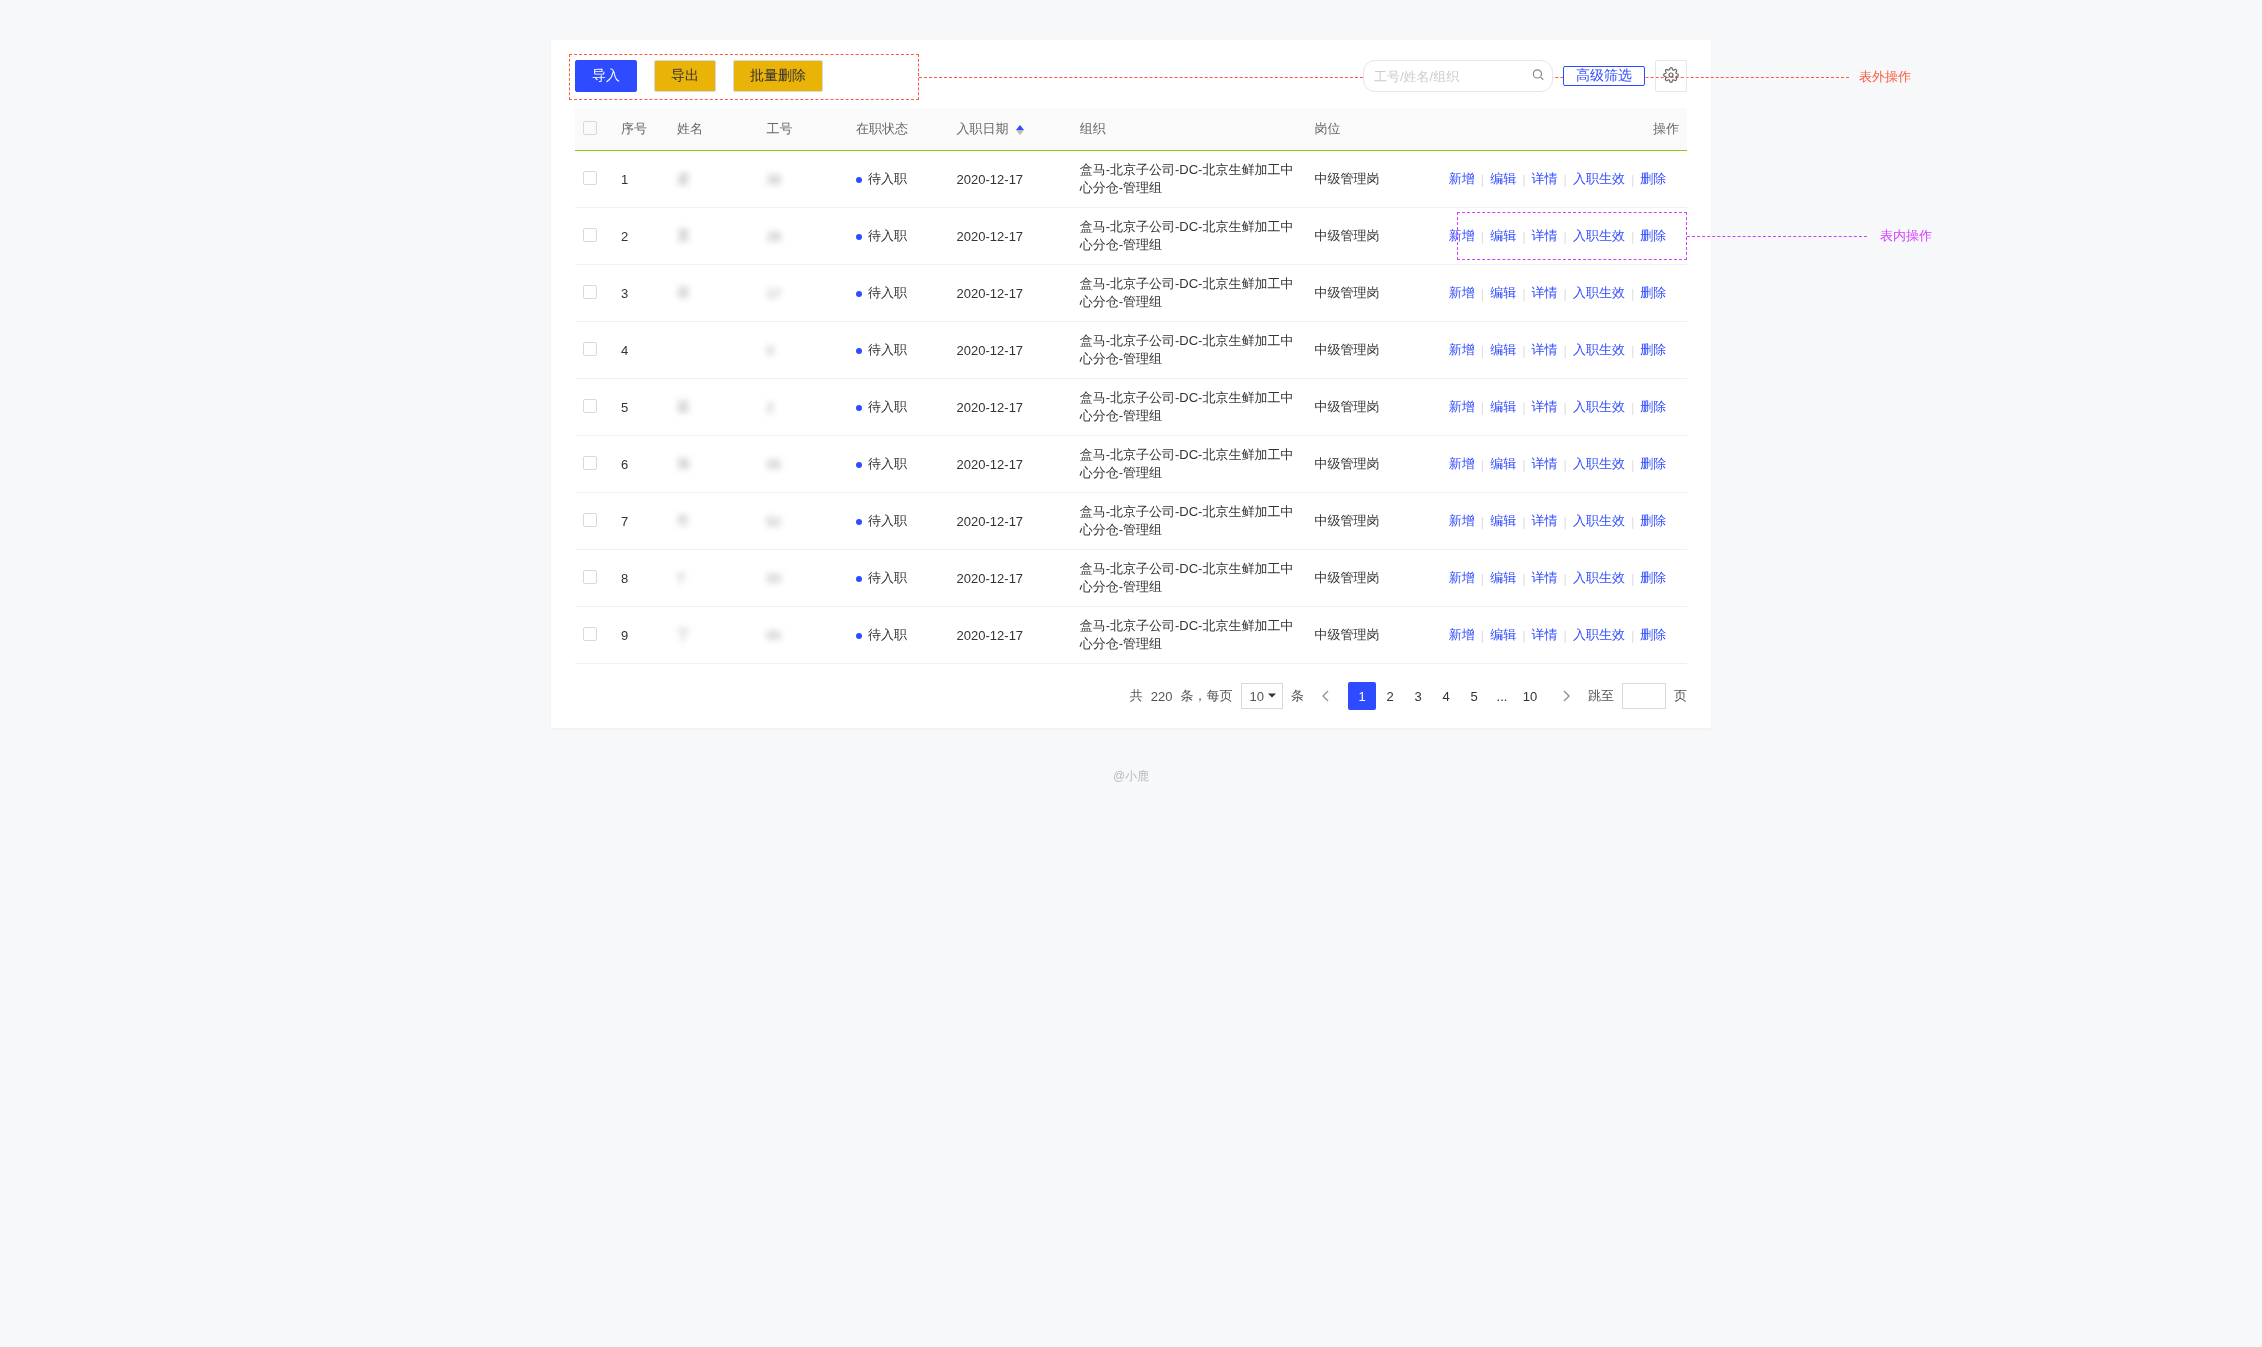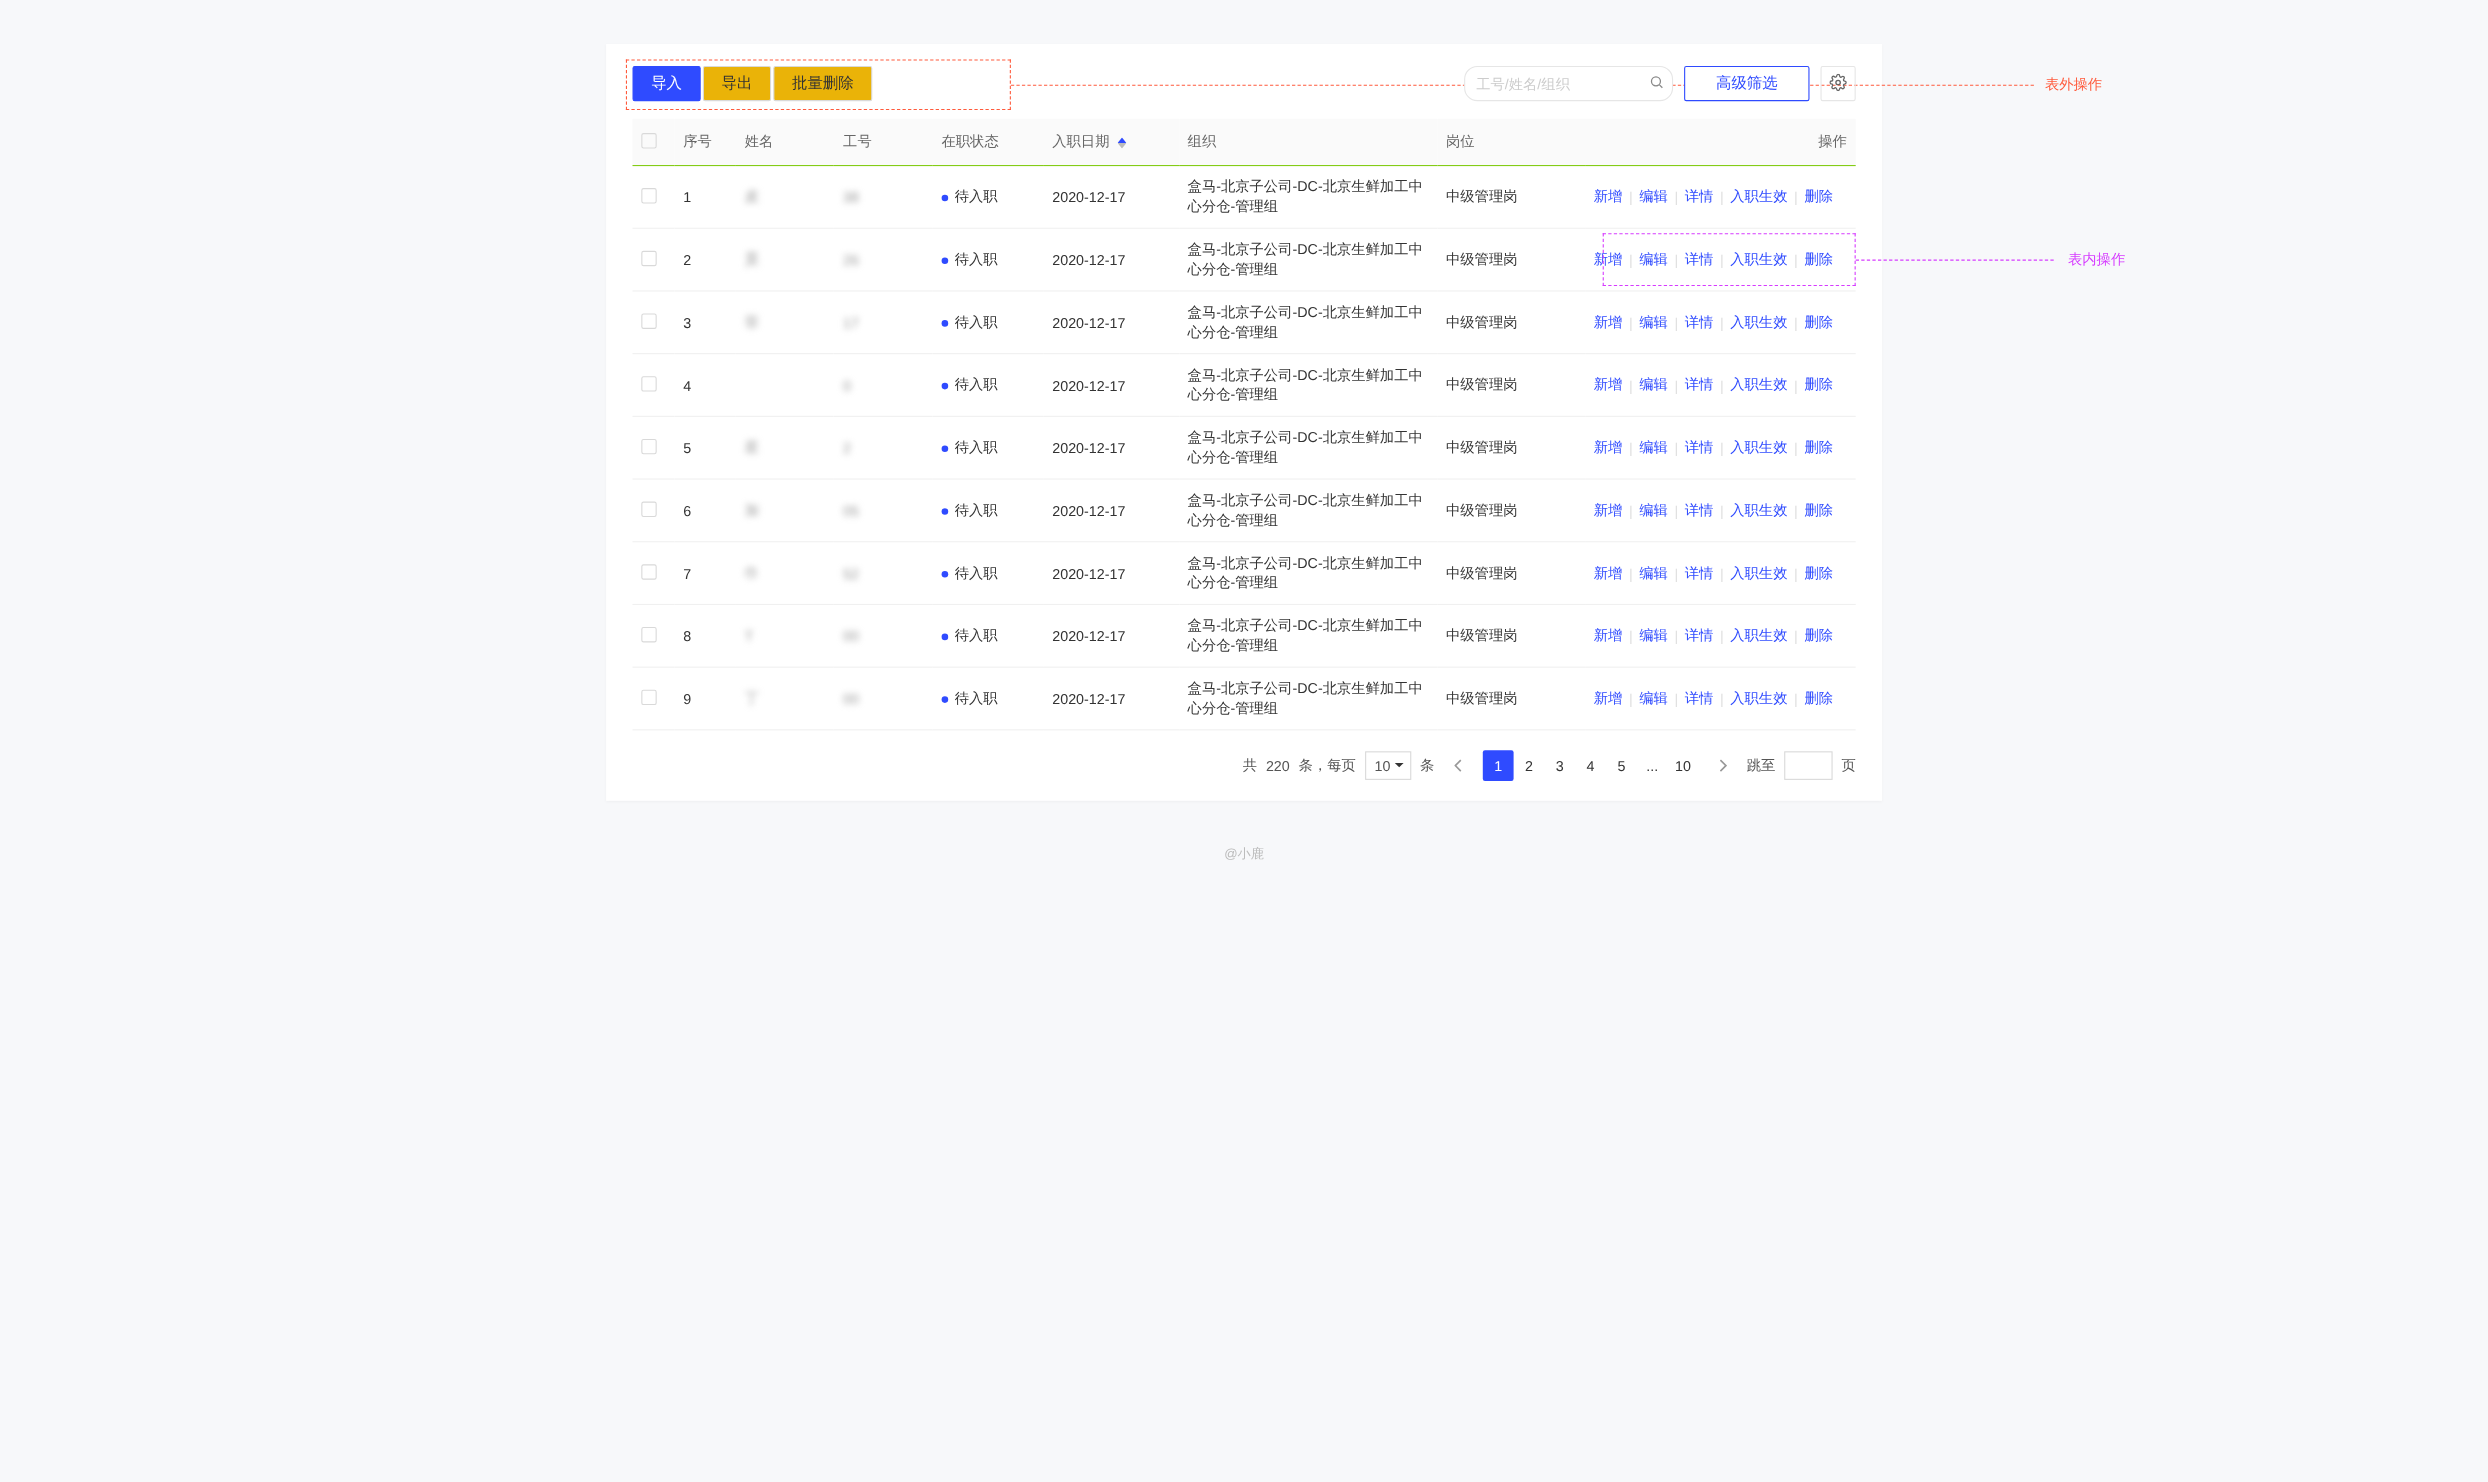--- a/index.html
+++ b/index.html
@@ -21,21 +21,21 @@
   margin: 0 auto;
   box-shadow: 0 1px 3px rgba(0,0,0,0.04);
   position: relative;
 }
 .toolbar {
   display: flex;
   align-items: center;
   padding: 20px 24px 16px;
   position: relative;
 }
-.toolbar-left { display: flex; gap: 2px; }
+.toolbar-left { display: flex; gap: 17px; }
 .btn {
   height: 32px;
   padding: 0 16px;
   border: 1px solid #d9d9d9;
   background: #eab308;
   border-radius: 2px;
   font-size: 14px;
   cursor: pointer;
   display: inline-flex;
   align-items: center;
@@ -68,22 +68,22 @@
 }
 .search-input::placeholder { color: #ccc; }
 .search-icon-wrap {
   position: absolute;
   right: 8px;
   top: 50%;
   transform: translateY(-50%);
   color: #888;
 }
 .adv-filter-btn {
-  height: 32px;
-  padding: 0 28px;
+  height: 20px;
+  padding: 0 12px;
   border: 1px solid #2f4bff;
   color: #2f4bff;
   background: #fff;
   border-radius: 2px;
   cursor: pointer;
   font-size: 14px;
 }
 .settings-btn {
   width: 32px;
   height: 32px;

